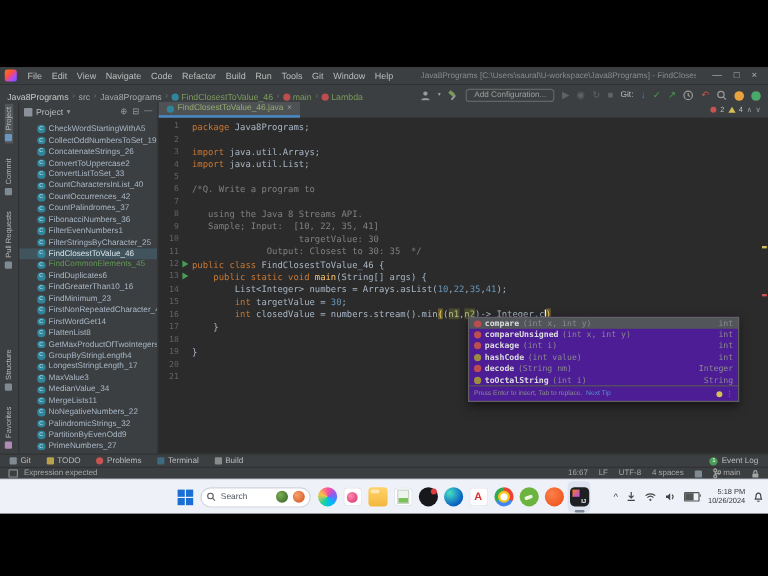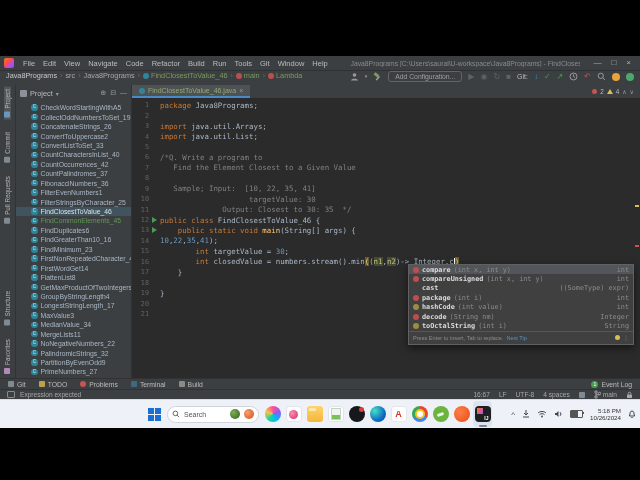--- a/index.html
+++ b/index.html
@@ -7,21 +7,21 @@
           font-family:"Liberation Sans","DejaVu Sans",sans-serif;-webkit-font-smoothing:antialiased;}
   
   .ide{position:absolute;left:0;top:56px;width:640px;height:343px;background:#3c3f41;}
   .titlebar{position:absolute;left:0;top:0;width:640px;height:15px;display:flex;align-items:center;padding:0 4px;box-sizing:border-box;background:#3c3f41;border-bottom:1px solid #2f3234;}
   .logo{width:10px;height:10px;border-radius:2px;background:linear-gradient(135deg,#f97a12,#fc4c4c 40%,#b14bf4 70%,#6b57ff);margin-right:5px;flex:none;}
   .menu-item{font-size:7.5px;color:#bbbbbb;padding:0 4px;white-space:nowrap;}
   .title-text{margin-left:auto;font-size:6.8px;color:#8a8a8a;white-space:nowrap;overflow:hidden;max-width:230px;}
   .win-controls{display:flex;margin-left:8px;}
   .win-controls span{font-size:8px;color:#b0b0b0;padding:0 5px;line-height:14px;}
   
-  .row2{position:absolute;left:0;top:15px;width:640px;height:14px;display:flex;align-items:flex-start;padding:0 6px;box-sizing:border-box;background:#3c3f41;}
+  .row2{position:absolute;left:0;top:15px;width:640px;height:14px;display:flex;align-items:flex-end;padding:0 6px;box-sizing:border-box;background:#3c3f41;}
   .crumb{font-size:7.3px;color:#a7a7a7;white-space:nowrap;display:flex;align-items:center;gap:2px;}
   .crumb.bold{color:#c7c7c7;}
   .crumb.green{color:#7a9a5b;}
   .crumb-sep{color:#6d6d6d;margin:0 3px;font-size:7px;}
   .ic-dot{width:6px;height:6px;border-radius:50%;display:inline-block;flex:none;}
   .ic-class{background:#31859b;} .ic-method{background:#bc4e50;} .ic-lambda{background:#bc4e50;}
   .rtb{margin-left:auto;display:flex;align-items:center;gap:6px;}
   .rtb .g{font-size:8px;color:#9a9a9a;line-height:1;}
   .addcfg{border:1px solid #646464;border-radius:3px;color:#9f9f9f;font-size:6.8px;padding:1px 6px;white-space:nowrap;}
   .dim{color:#5f6365!important;}
@@ -64,21 +64,21 @@
   .run-tri{width:0;height:0;border-top:3px solid transparent;border-bottom:3px solid transparent;border-left:5px solid #499c54;}
   .ltext{white-space:pre;display:flex;align-items:center;}
   .ltext span{white-space:pre;}
   .tok-kw{color:#cc7832;} .tok-pl{color:#a9b7c6;} .tok-cm{color:#808080;} .tok-num{color:#6897bb;} .tok-fn{color:#ffc66d;}
   .tok-hlv{color:#b6c08c;background:#4a4b2d;}
   .tok-hlp{color:#ffd866;background:#665c2e;}
   .tok-ul{color:#a9b7c6;border-bottom:1px solid #c75450;}
   .cursor{display:inline-block;width:1px;height:8.5px;background:#ffffff;}
   .sb-mark{position:absolute;right:1px;width:4px;height:2px;}
   
-  .popup{position:absolute;left:408px;top:264px;width:224px;background:#404040;border:1px solid #616161;box-shadow:0 3px 8px rgba(0,0,0,.55);font-family:"DejaVu Sans Mono",monospace;font-size:6.8px;z-index:50;}
+  .popup{position:absolute;left:390px;top:264px;width:224px;background:#4c1d95;border:1px solid #616161;box-shadow:0 3px 8px rgba(0,0,0,.55);font-family:"DejaVu Sans Mono",monospace;font-size:6.8px;z-index:50;}
   .popup-row{height:9.4px;display:flex;align-items:center;padding:0 4px;gap:3px;color:#bbbbbb;}
   .popup-row.selected{background:#52565a;}
   .pi{width:6px;height:6px;border-radius:50%;flex:none;}
   .pi-method{background:#bc4e50;} .pi-method2{background:#9d8b3f;} .pi-none{background:transparent;}
   .pname{font-weight:bold;color:#dcdcdc;}
   .ptail{color:#8c8c8c;}
   .ptype{margin-left:auto;color:#8c8c8c;}
   .popup-footer{height:12px;border-top:1px solid #565656;display:flex;align-items:center;gap:3px;font-size:5.6px;color:#8c8c8c;padding:0 4px;font-family:"Liberation Sans",sans-serif;}
   .hint-link{color:#5394c9;}
   .bulb{width:5px;height:5px;border-radius:50%;background:#d6bf55;margin-left:auto;}
@@ -440,25 +440,25 @@
               <span class="ltext"></span>
             </div>
             <div class="code-line">
               <span class="gutter">6</span>
               <span class="gut-extra"></span>
               <span class="ltext"><span class="tok-cm">/*Q. Write a program to</span></span>
             </div>
             <div class="code-line">
               <span class="gutter">7</span>
               <span class="gut-extra"></span>
-              <span class="ltext"><span class="tok-cm">   Find the Element Closest to a Given Value</span></span>
             </div>
             <div class="code-line">
               <span class="gutter">8</span>
               <span class="gut-extra"></span>
+              <span class="ltext"><span class="tok-cm">   using the Java 8 Streams API.</span></span>
             </div>
             <div class="code-line">
               <span class="gutter">9</span>
               <span class="gut-extra"></span>
               <span class="ltext"><span class="tok-cm">   Sample; Input:  [10, 22, 35, 41]</span></span>
             </div>
             <div class="code-line">
               <span class="gutter">10</span>
               <span class="gut-extra"></span>
               <span class="ltext"><span class="tok-cm">                    targetValue: 30</span></span>
@@ -478,21 +478,21 @@
             <div class="code-line">
               <span class="gutter">13</span>
               <span class="gut-extra">
                 <span class="run-tri"></span>
               </span>
               <span class="ltext"><span class="tok-kw">    public static void </span><span class="tok-fn">main</span><span class="tok-pl">(String[] args) {</span></span>
             </div>
             <div class="code-line">
               <span class="gutter">14</span>
               <span class="gut-extra"></span>
-              <span class="ltext"><span class="tok-num">10</span><span class="tok-pl">,</span><span class="tok-num">22</span><span class="tok-pl">,</span><span class="tok-num">35</span><span class="tok-pl">,</span><span class="tok-num">41</span><span class="tok-pl">);</span></span>
+              <span class="ltext"><span class="tok-pl">        List&lt;Integer&gt; numbers = Arrays.asList(</span><span class="tok-num">10</span><span class="tok-pl">,</span><span class="tok-num">22</span><span class="tok-pl">,</span><span class="tok-num">35</span><span class="tok-pl">,</span><span class="tok-num">41</span><span class="tok-pl">);</span></span>
             </div>
             <div class="code-line">
               <span class="gutter">15</span>
               <span class="gut-extra"></span>
               <span class="ltext"><span class="tok-kw">        int </span><span class="tok-pl">targetValue = </span><span class="tok-num">30</span><span class="tok-pl">;</span></span>
             </div>
             <div class="code-line">
               <span class="gutter">16</span>
               <span class="gut-extra"></span>
               <span class="ltext"><span class="tok-kw">        int </span><span class="tok-pl">closedValue = numbers.stream().min</span><span class="tok-hlp">(</span><span class="tok-pl">(</span><span class="tok-hlv">n1</span><span class="tok-pl">,</span><span class="tok-hlv">n2</span><span class="tok-pl">)</span><span class="tok-pl">-&gt; </span><span class="tok-ul">Integer</span><span class="tok-pl">.c</span><span class="cursor"></span><span class="tok-hlp">)</span></span>
@@ -587,25 +587,20 @@
           <span class="pi pi-method"></span>
           <span class="pname">compare</span>
           <span class="ptail">(int x, int y)</span>
           <span class="ptype">int</span>
         </div>
         <div class="popup-row">
           <span class="pi pi-method"></span>
           <span class="pname">compareUnsigned</span>
           <span class="ptail">(int x, int y)</span>
           <span class="ptype">int</span>
-        </div>
-        <div class="popup-row">
-          <span class="pi pi-none"></span>
-          <span class="pname">cast</span>
-          <span class="ptype">((SomeType) expr)</span>
         </div>
         <div class="popup-row">
           <span class="pi pi-method"></span>
           <span class="pname">package</span>
           <span class="ptail">(int i)</span>
           <span class="ptype">int</span>
         </div>
         <div class="popup-row">
           <span class="pi pi-method2"></span>
           <span class="pname">hashCode</span>

